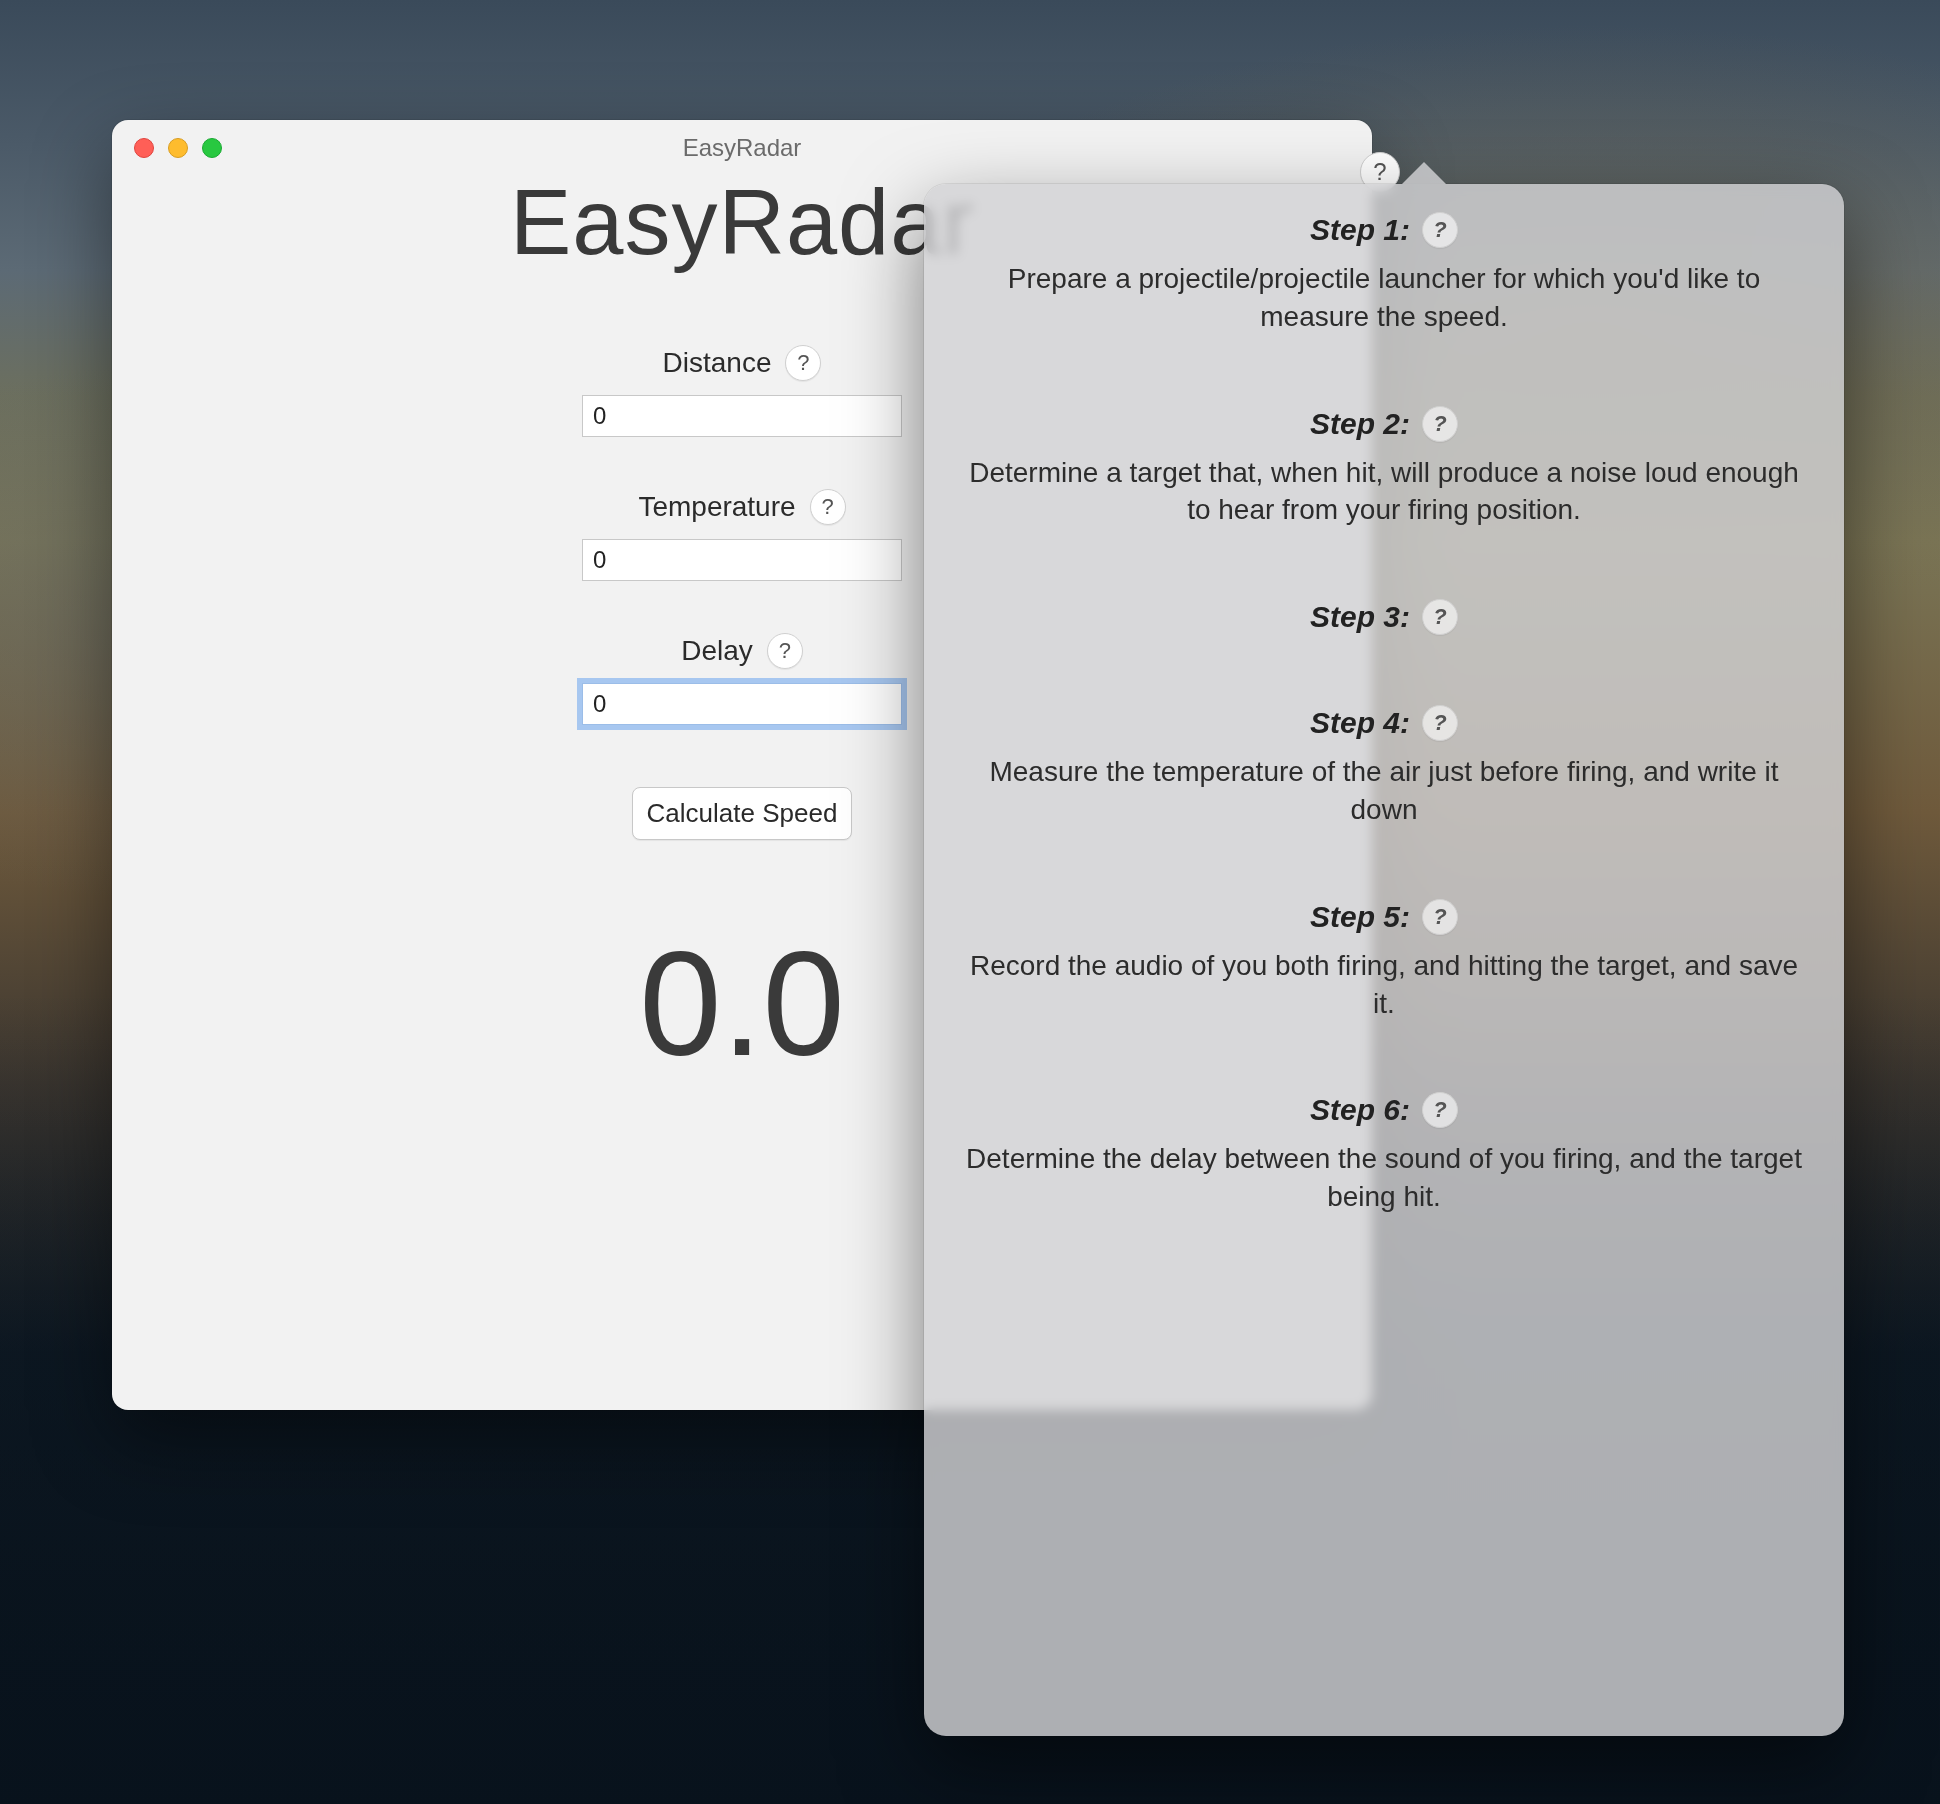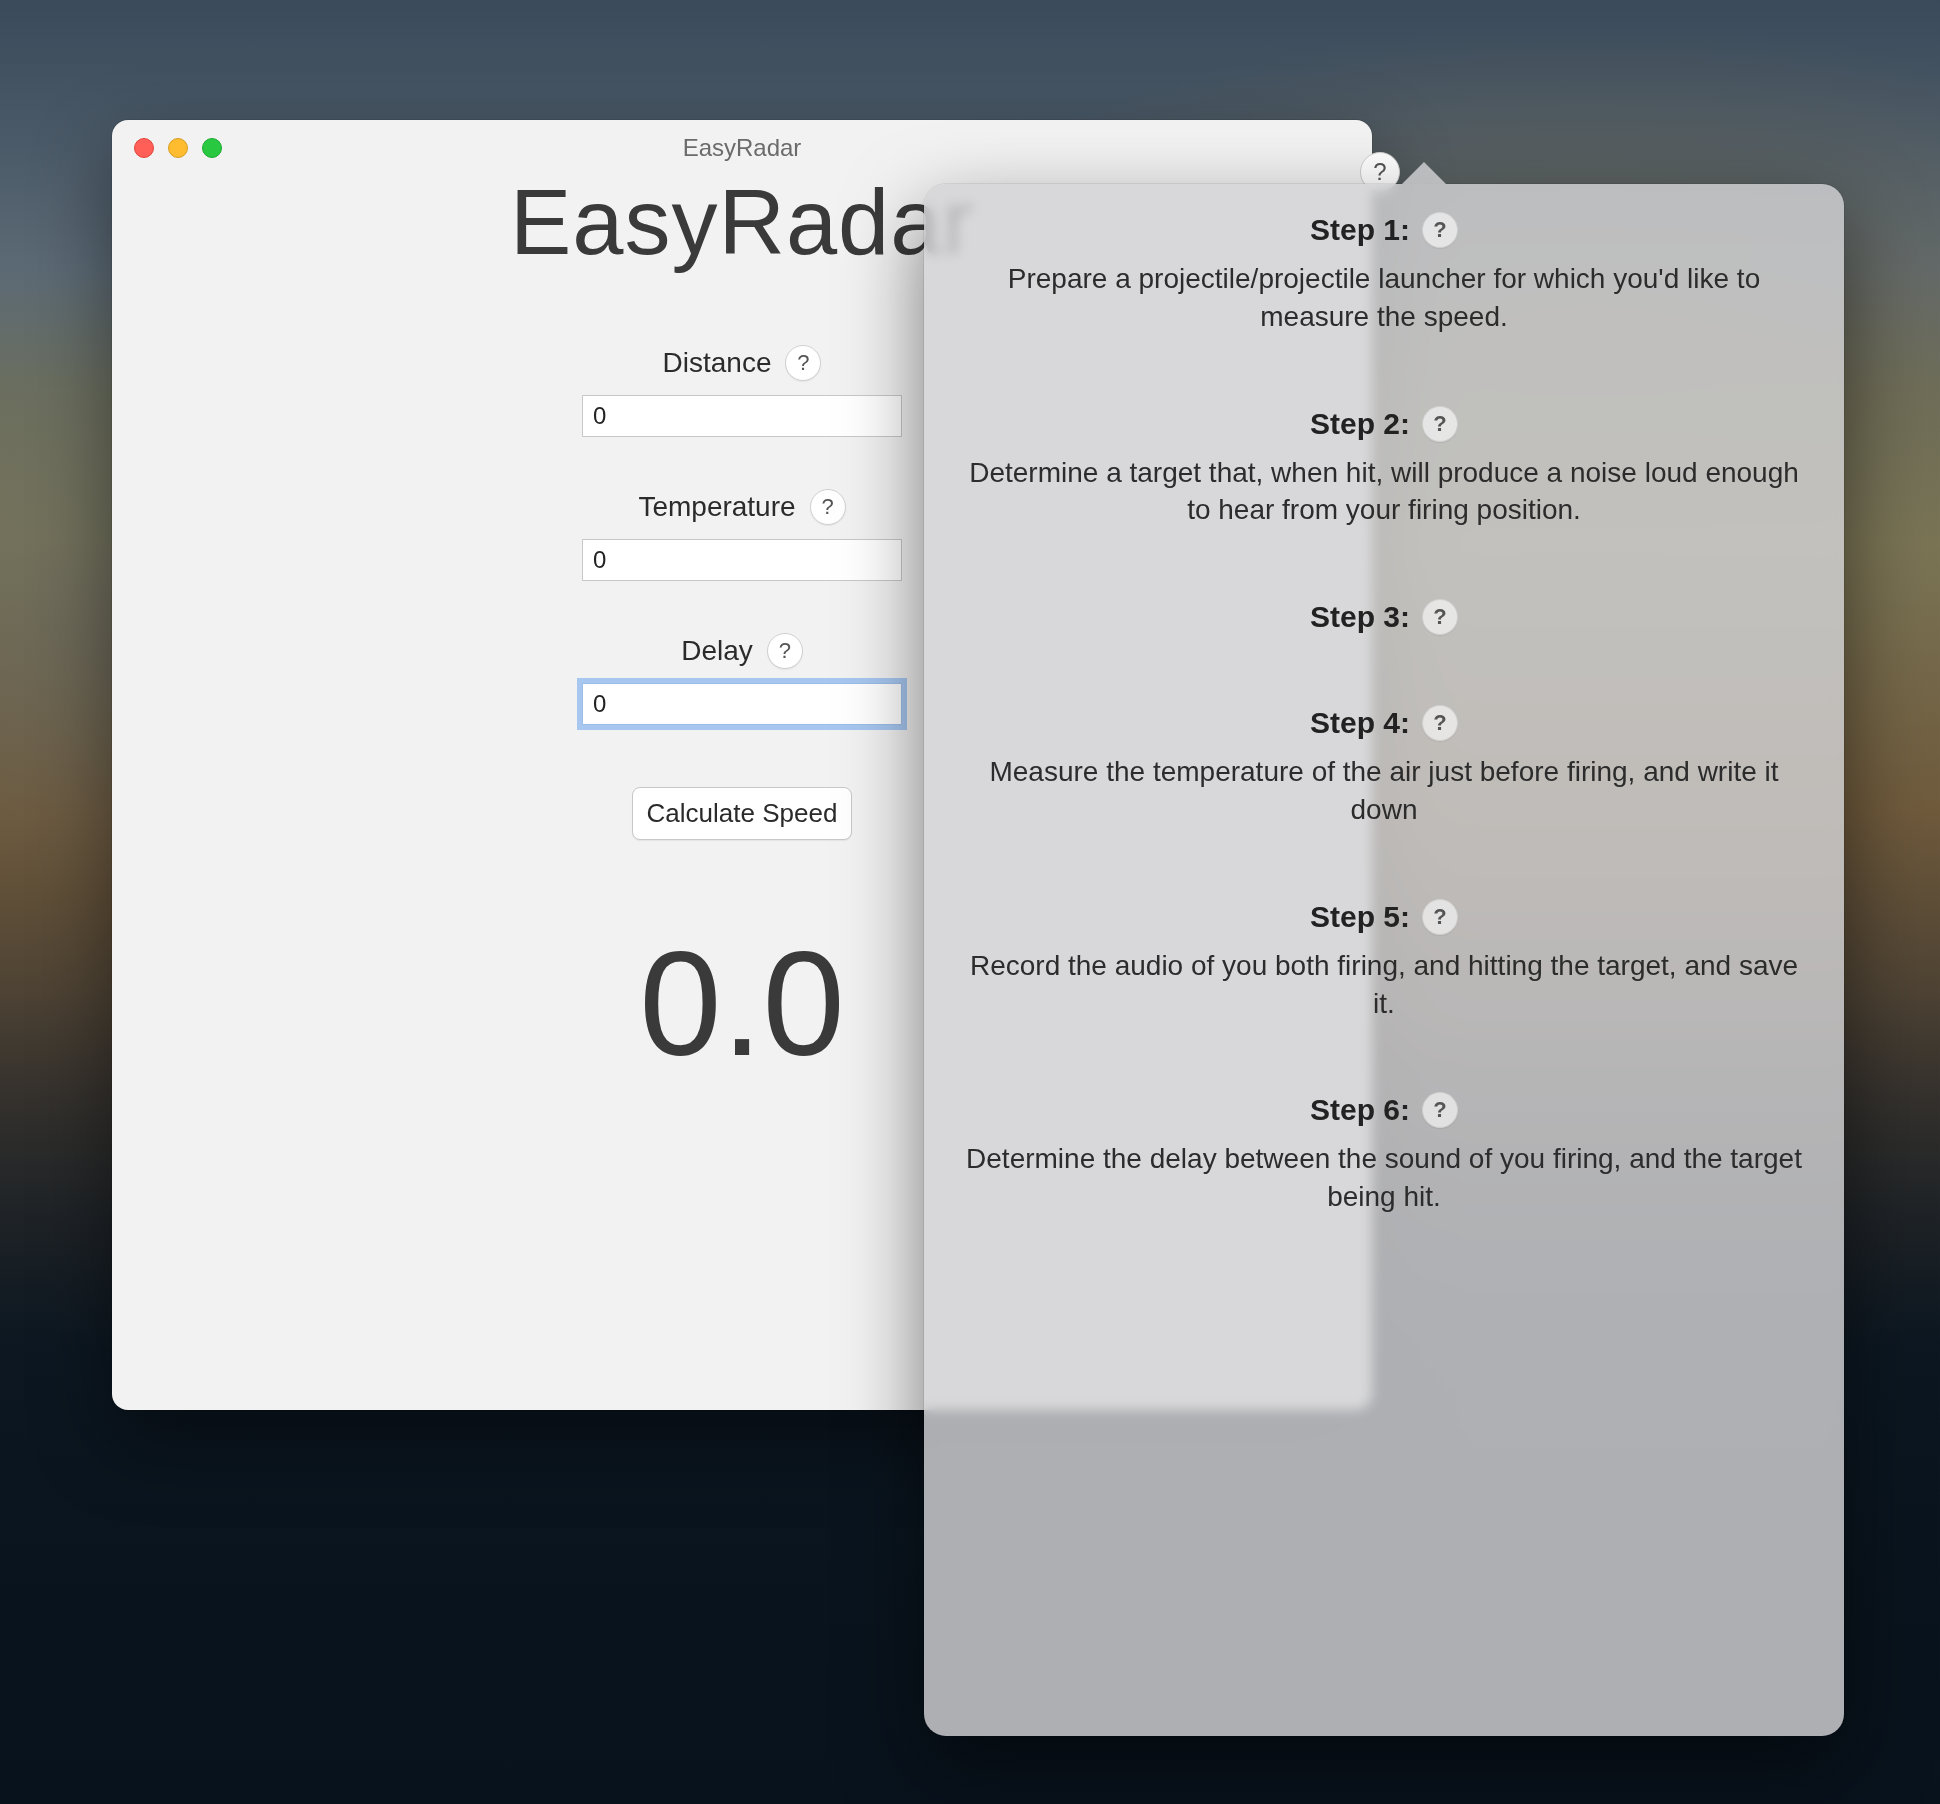--- a/index.html
+++ b/index.html
@@ -153,21 +153,21 @@
   .popover h1 {
     font-size:92px;
     font-weight:200;
     text-align:center;
     color:#2d2d2d;
     margin-bottom:60px;
   }
   .step { margin-bottom:70px; text-align:center; }
   .step-header {
     display:flex; align-items:center; justify-content:center; gap:12px;
-    font-size:30px; font-weight:600; color:#222; margin-bottom:12px;
+    font-size:30px; font-weight:600; color:#222; margin-bottom:12px;font-style:italic;
   }
   .step-header .help-btn {
     width:36px; height:36px; font-size:22px;
     background:rgba(255,255,255,0.6);
   }
   .step-text {
     font-size:28px; font-weight:400; color:#2c2c2c;
     line-height:1.35;
     max-width:840px; margin:8px auto;
   }

